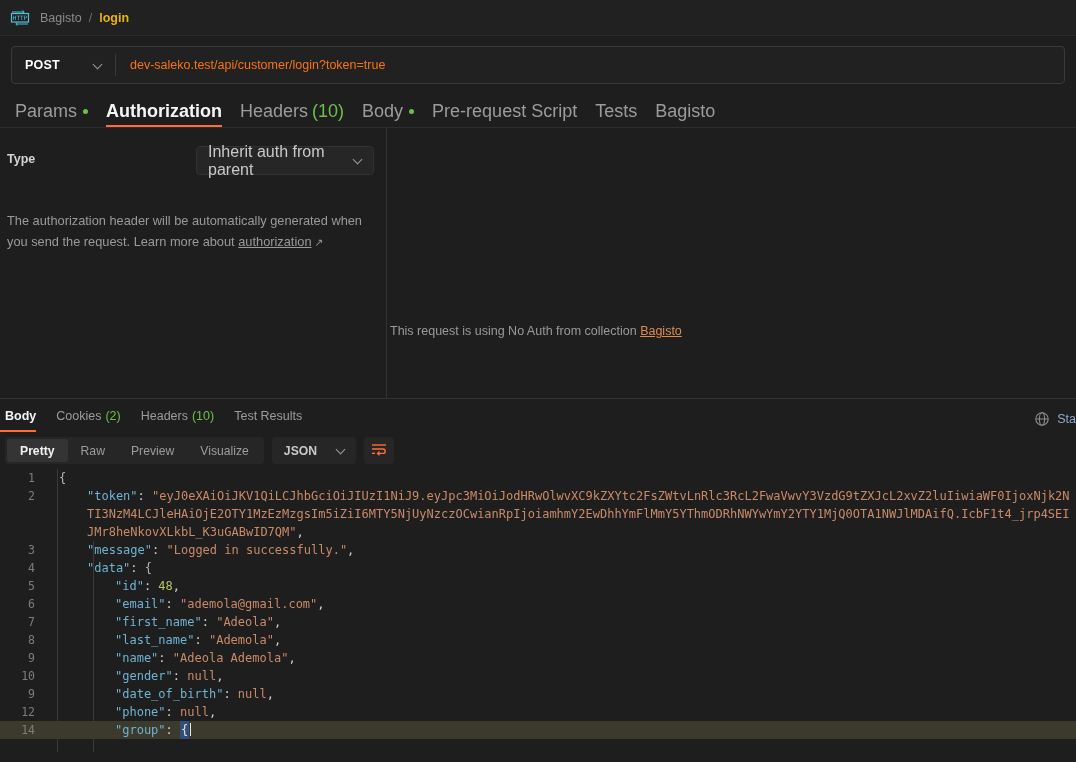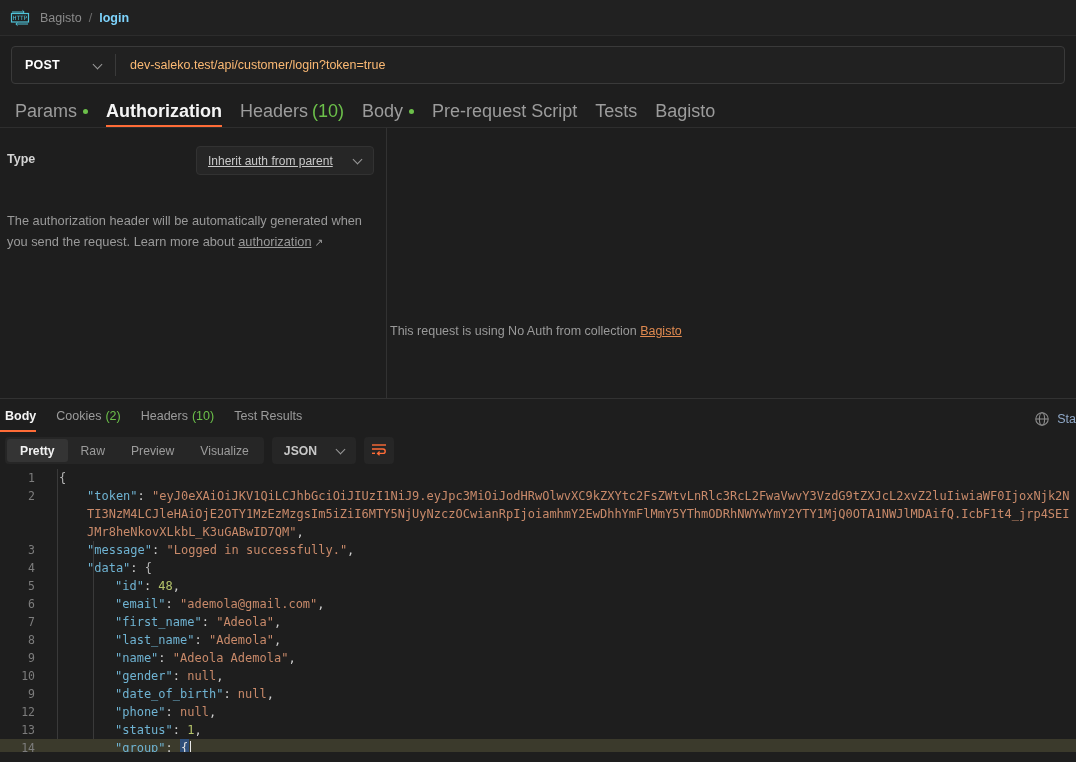--- a/index.html
+++ b/index.html
@@ -30,21 +30,21 @@
     font-size: 12.5px;
     color: #8b8b8b;
   }
   .crumb-sep {
     font-size: 12.5px;
     color: #6e6e6e;
     margin: 0 7px;
   }
   .crumb-current {
     font-size: 12.5px;
-    color: #7dd3fc;
+    color: #eab308;
     font-weight: bold;
   }
 
   
   .url-row {
     padding: 10px 11px 11px 11px;
     background: #1e1e1e;
   }
   .url-box {
     height: 38px;
@@ -87,21 +87,21 @@
     width: 1px;
     background: #3a3a3a;
     margin: 7px 0;
   }
   .url-input {
     flex: 1;
     display: flex;
     align-items: center;
     padding: 0 14px;
     font-size: 12.5px;
-    color: #fdba74;
+    color: #f97316;
     background: transparent;
     border: none;
     outline: none;
     font-family: "Liberation Sans", sans-serif;
   }
 
   
   .req-tabs {
     height: 33px;
     display: flex;
@@ -168,23 +168,22 @@
     display: flex;
     align-items: center;
     justify-content: space-between;
     background: #262626;
     border: 1px solid #323232;
     border-radius: 4px;
     padding: 0 9px 0 11px;
     cursor: pointer;
   }
   .auth-dd span {
-    font-size: 12px;
+    font-size: 16px;
     color: #c9c9c9;
-    text-decoration: underline;
   }
   .auth-desc {
     margin-top: 36px;
     font-size: 12.8px;
     line-height: 1.62;
     color: #9a9a9a;
     max-width: 372px;
   }
   .auth-link {
     color: #9a9a9a;
@@ -570,24 +569,19 @@
       <div class="code-row">
         <div class="gutter">9</div>
         <div class="fold"></div>
         <div class="code-text" style="padding-left: 56px;"><span class="tk-key">"date_of_birth"</span><span class="tk-punc">: </span><span class="tk-null">null</span><span class="tk-punc">,</span></div>
       </div>
       <div class="code-row">
         <div class="gutter">12</div>
         <div class="fold"></div>
         <div class="code-text" style="padding-left: 56px;"><span class="tk-key">"phone"</span><span class="tk-punc">: </span><span class="tk-null">null</span><span class="tk-punc">,</span></div>
       </div>
-      <div class="code-row">
-        <div class="gutter">13</div>
-        <div class="fold"></div>
-        <div class="code-text" style="padding-left: 56px;"><span class="tk-key">"status"</span><span class="tk-punc">: </span><span class="tk-num">1</span><span class="tk-punc">,</span></div>
-      </div>
       <div class="code-row hl">
         <div class="gutter">14</div>
         <div class="fold"></div>
         <div class="code-text" style="padding-left: 56px;"><span class="tk-key">"group"</span><span class="tk-punc">: </span><span class="sel-box">{</span><span class="caret"></span></div>
       </div>
     </div>
 </div>
 
 </body></html>

